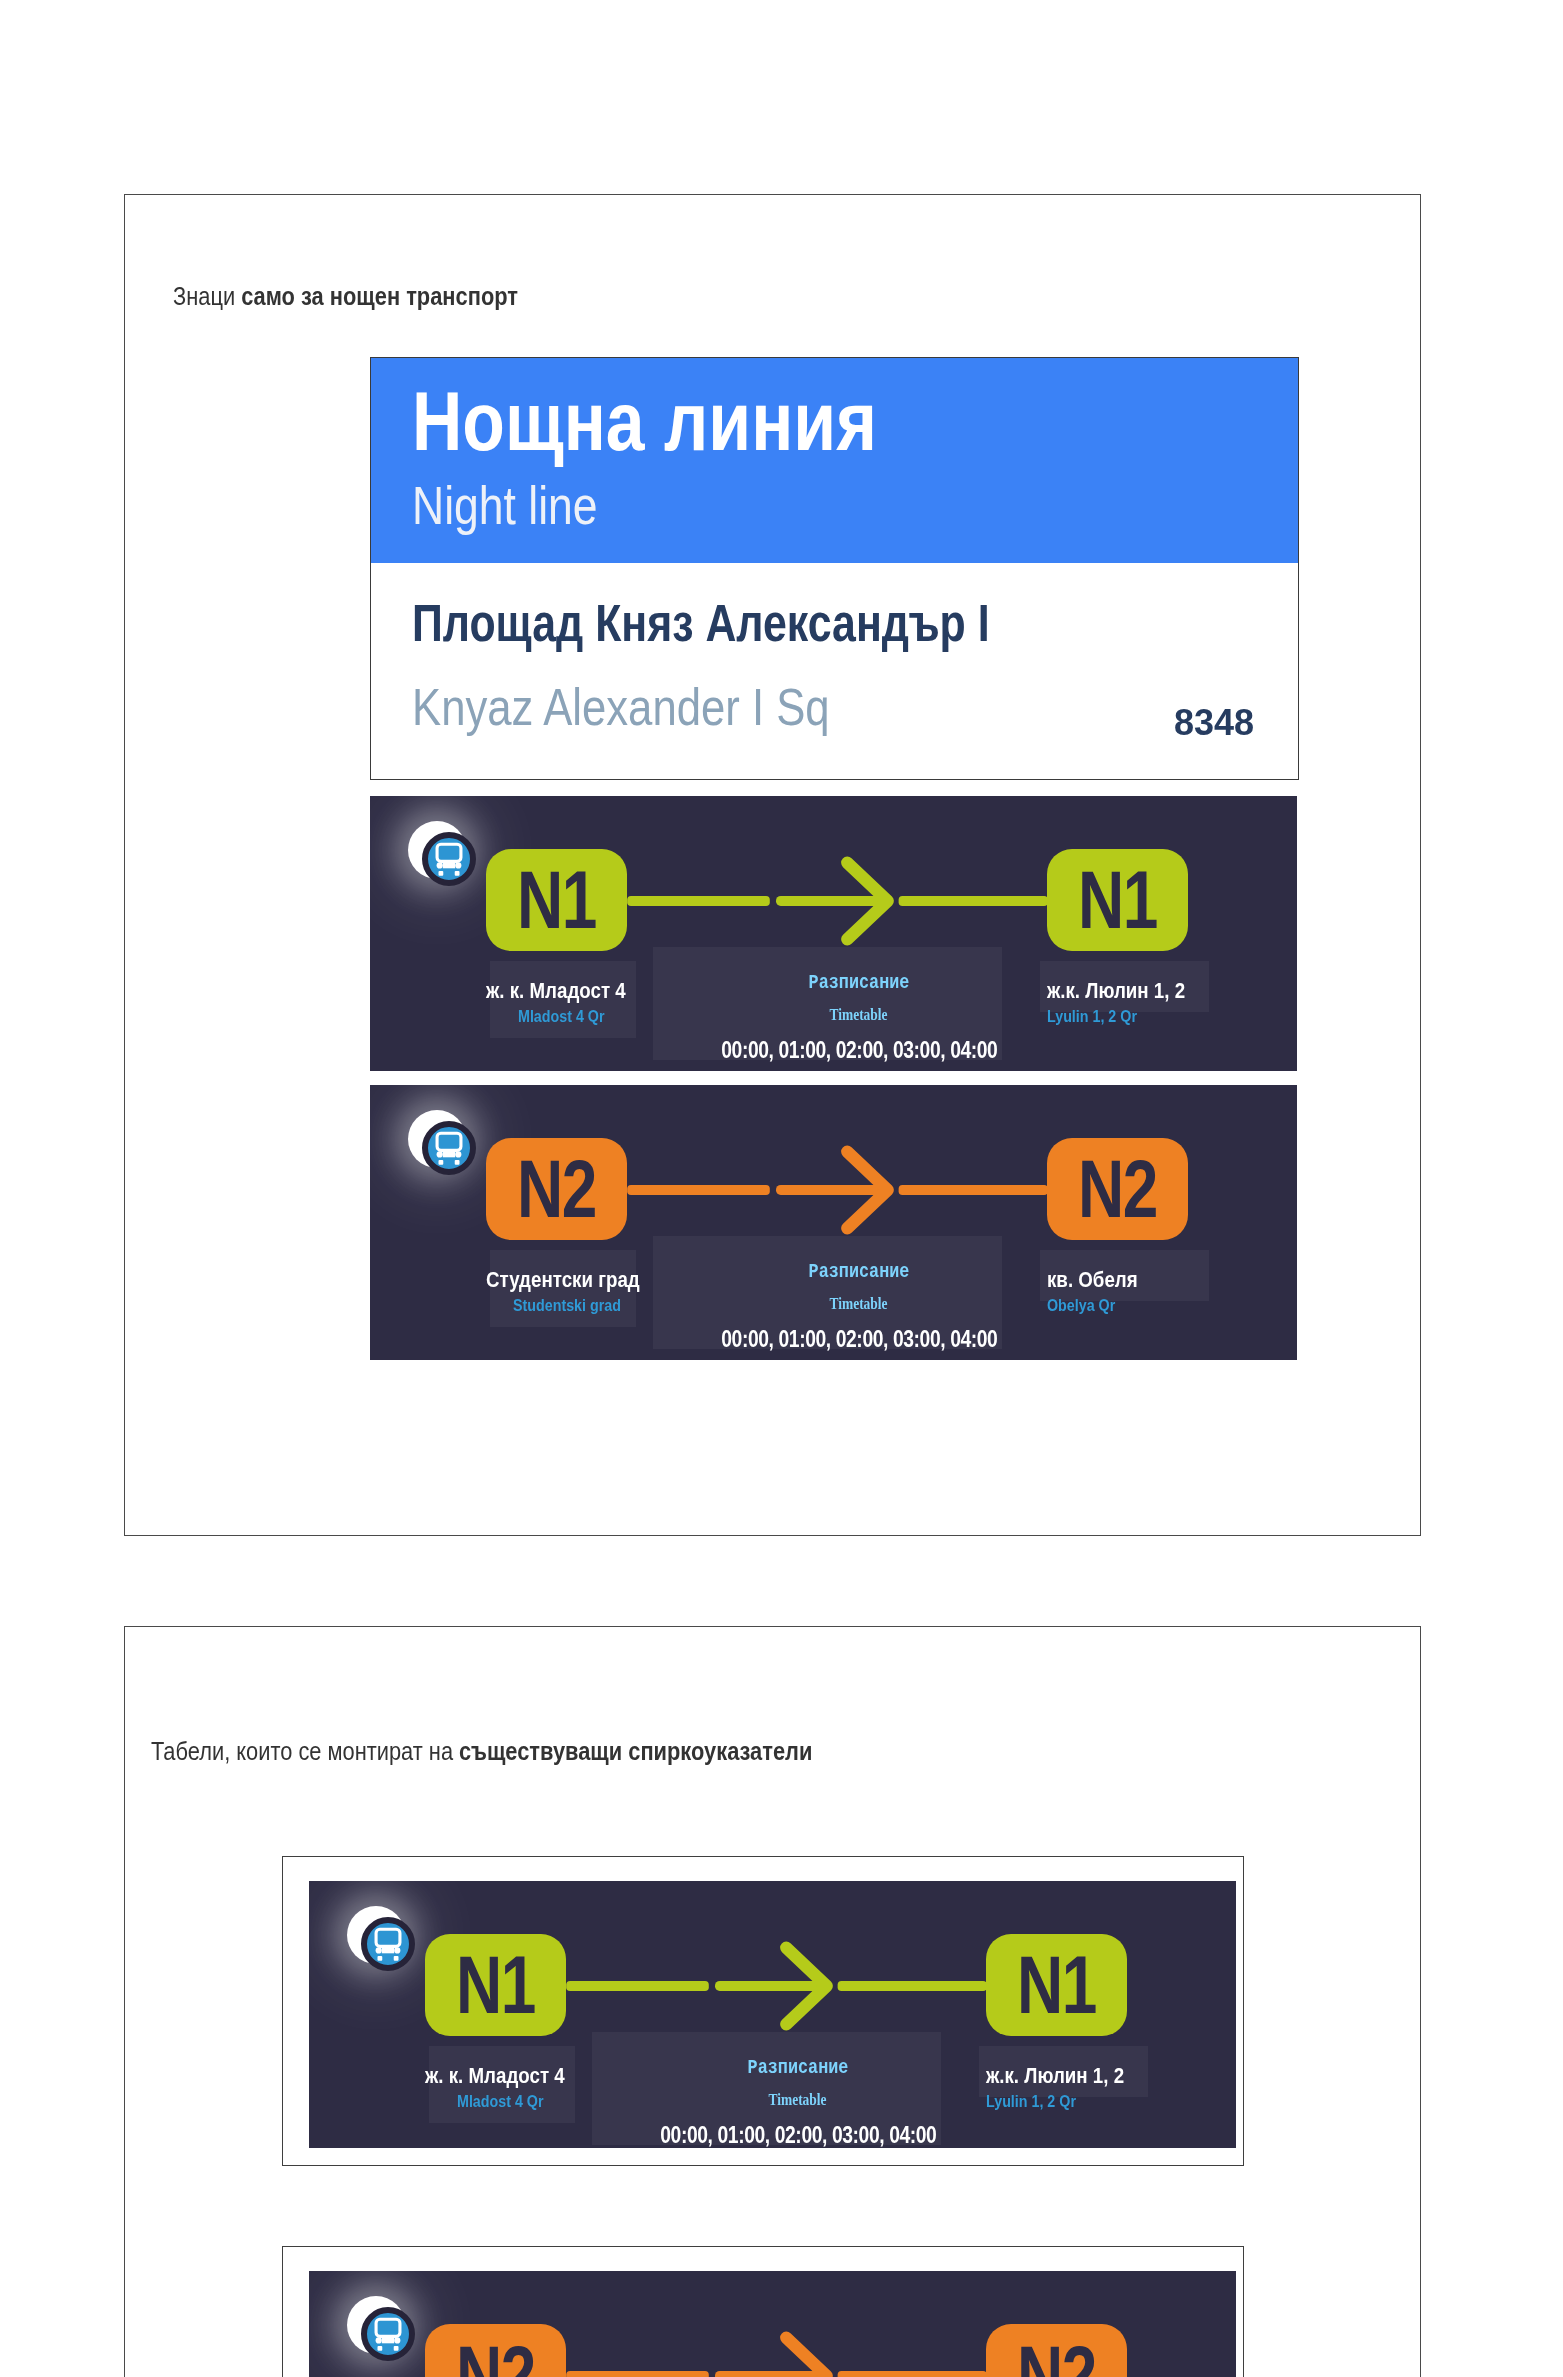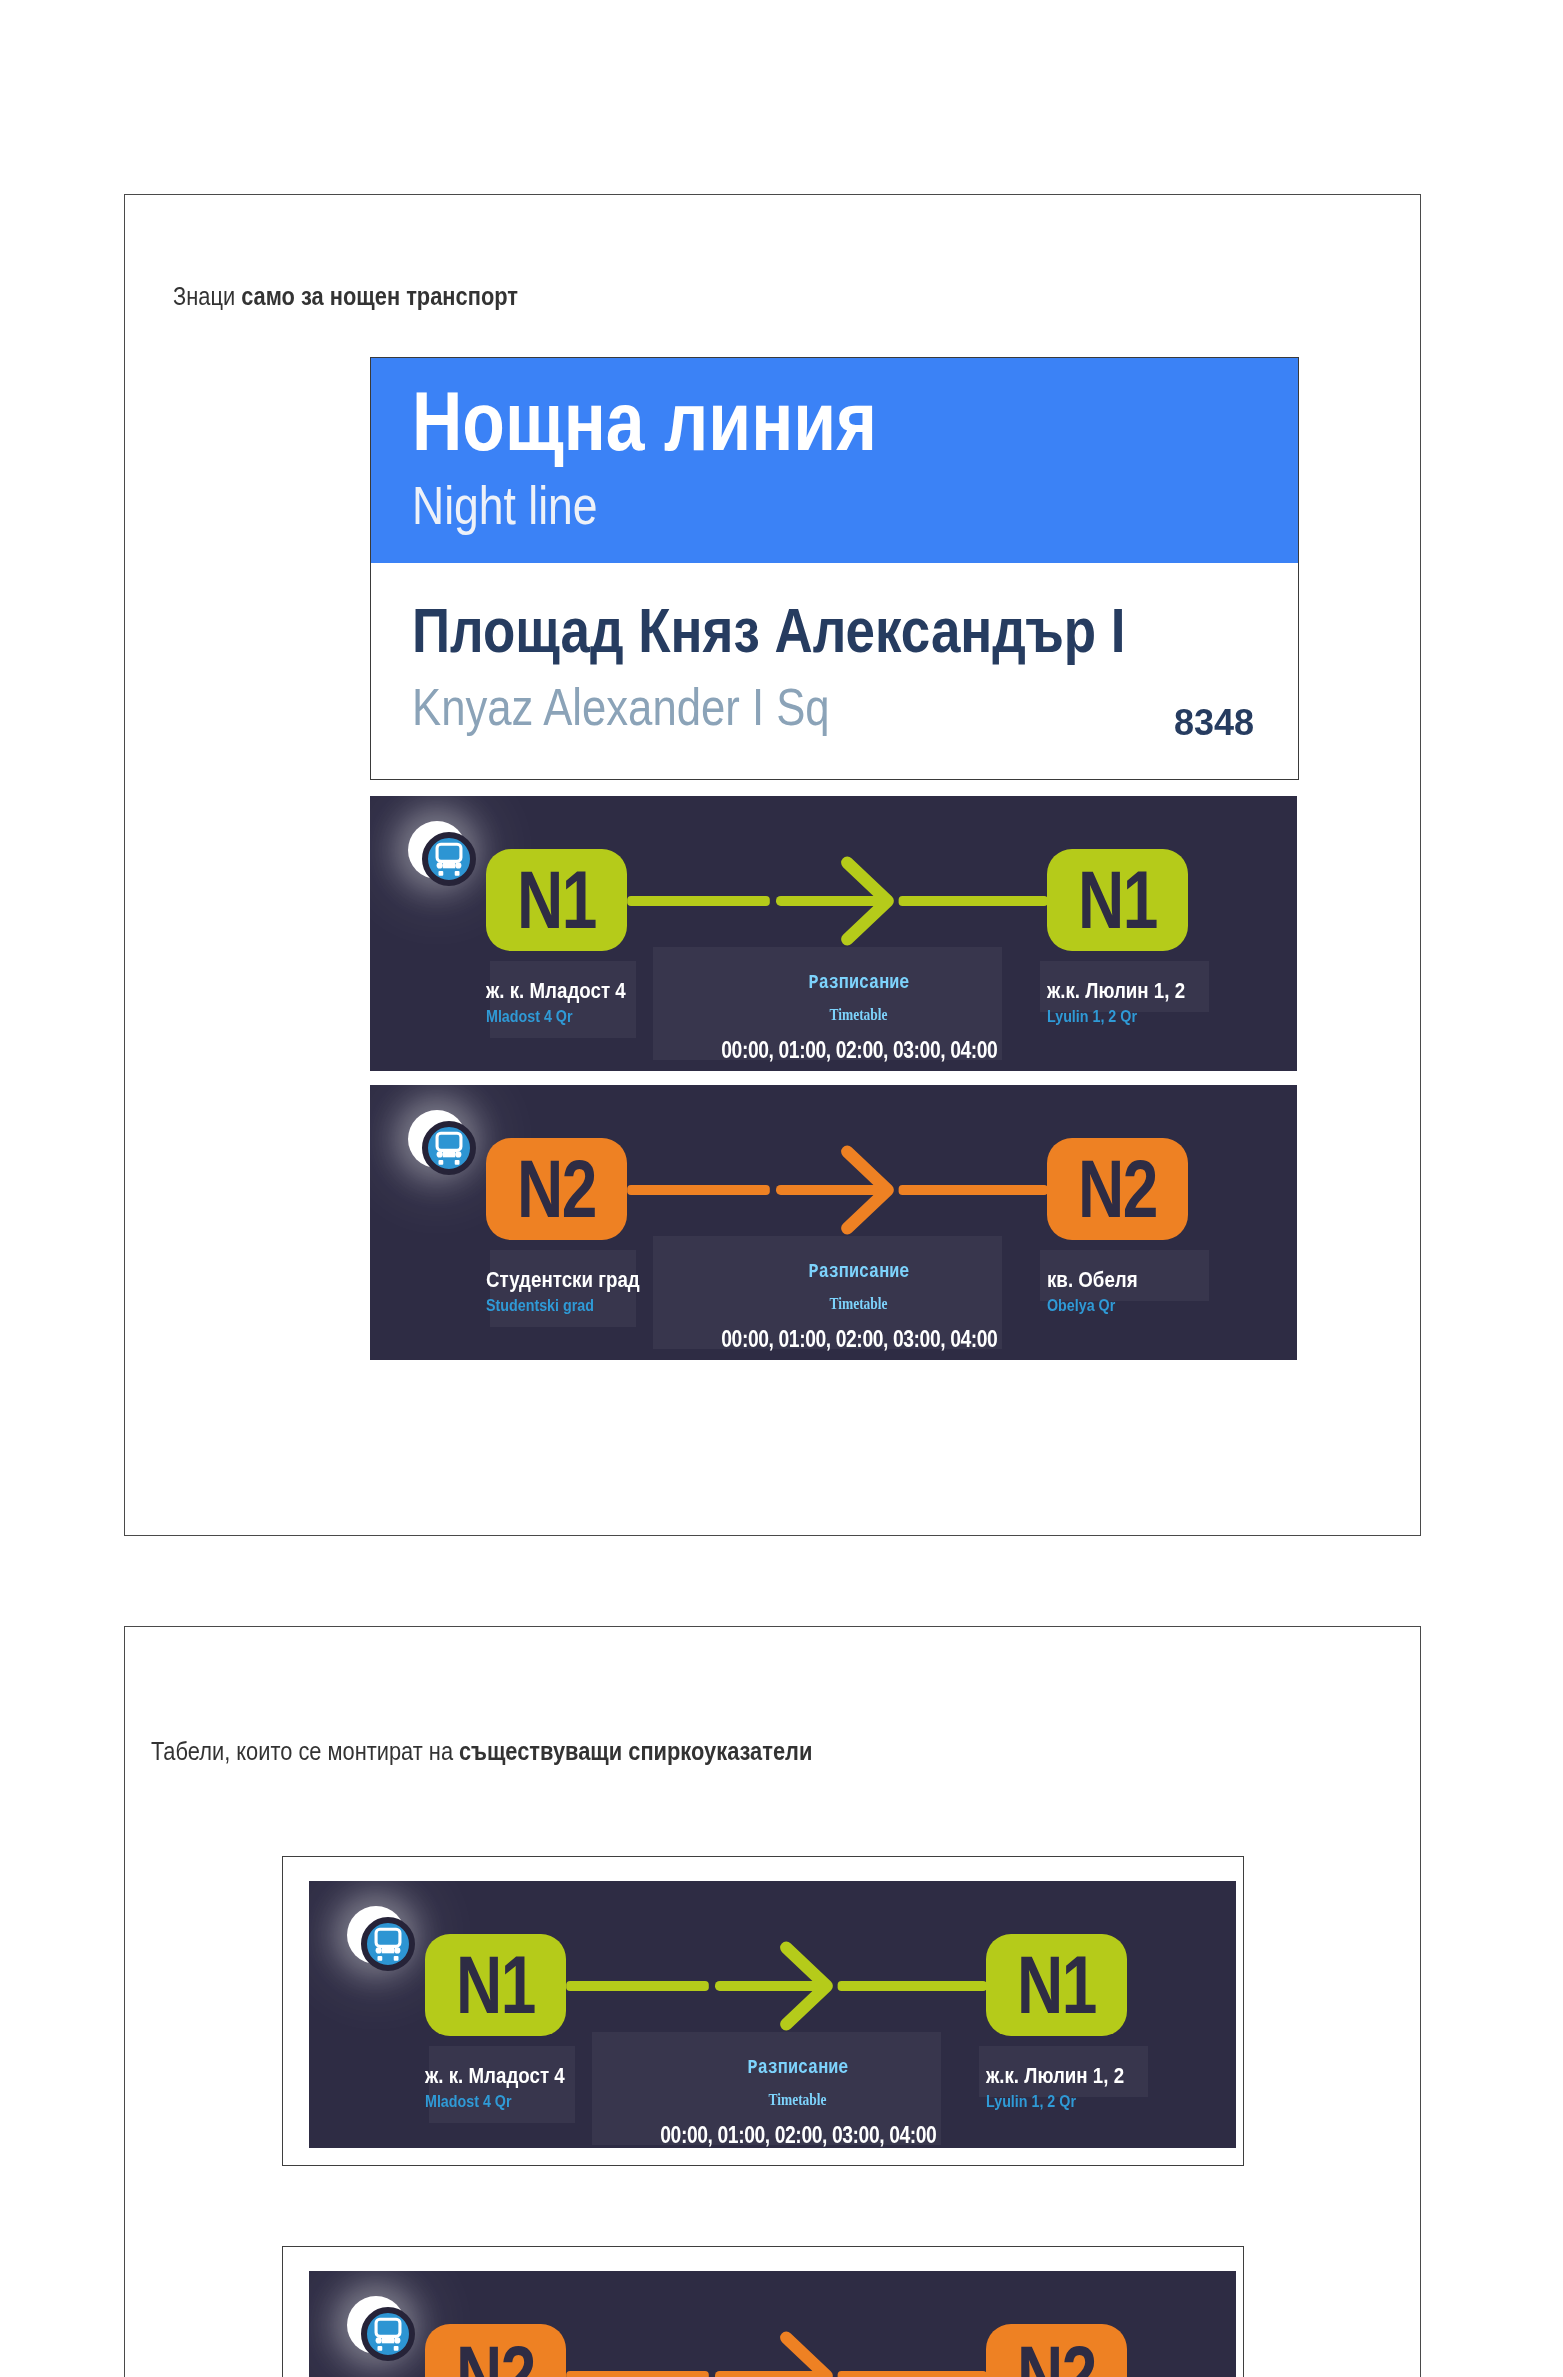--- a/index.html
+++ b/index.html
@@ -22,21 +22,21 @@
   .label-1 { left:48px; top:86px; }
   .label-2 { left:26px;  top:109px; }
 
   
   .header-sign { position:absolute; left:245px; top:162px; width:929px; height:423px;
                  border:1.4px solid #3a3a3a; background:#ffffff; }
   .header-blue { position:absolute; left:0; top:0; right:0; height:205px; background:#3b82f6; }
   .hdr-title { position:absolute; left:41px; top:20px; font-size:83px; font-weight:bold; color:#ffffff; line-height:1.05; }
   .hdr-sub   { position:absolute; left:41px; top:120px; font-size:53px; font-weight:normal; color:#edf1f8; line-height:1.05; }
   .stop-row  { position:absolute; left:0; top:205px; right:0; bottom:0; background:#ffffff; }
-  .stop-name { position:absolute; left:41px; top:34px;  font-size:63px; font-weight:bold; color:#263c60; line-height:1.05; }
+  .stop-name { position:absolute; left:41px; top:34px;  font-size:51px; font-weight:bold; color:#263c60; line-height:1.05; }
   .stop-latin{ position:absolute; left:41px; top:117px; font-size:52px; color:#8ba3b8; line-height:1.05; }
   .stop-code { position:absolute; right:44px; top:139px; font-size:36px; font-weight:bold; color:#263c60; }
 
   
   .mount-box { position:absolute; width:962px; height:310px; background:#ffffff; border:1.4px solid #3f3f3f; }
 
   
   .sign-slot { position:absolute; width:927px; }
   .sign { position:relative; width:100%; height:100%; background:#2e2c44; overflow:hidden; color:var(--line-color); }
 
@@ -54,21 +54,21 @@
 
   .badge { position:absolute; top:53px; width:141px; height:102px; border-radius:25px;
            background:var(--line-color); display:flex; align-items:center; justify-content:center; }
   .badge-from { left:116px; }
   .badge-to   { left:677px; }
   .badge-num  { font-size:82px; font-weight:bold; color:#2e2c44; transform:scaleX(.78); letter-spacing:-1.9px; }
 
   .arrow-svg { position:absolute; left:0; top:0; }
 
   .cap { position:absolute; top:182px; }
-  .cap-from { left:116px; }
+  .cap-from { left:116px;text-align:center; }
   .cap-to   { left:677px; }
   .cap-mid  { left:283px; top:175px; width:412px; text-align:center; }
   .cap-name  { font-size:22.3px; font-weight:bold; color:#ffffff; line-height:1.15; }
   .cap-latin { font-size:17px; font-weight:bold; color:#2f9ad6; line-height:1.1; margin-top:4.8px; }
   .mid-name  { font-size:20px; font-weight:bold; color:#7dd3fc; line-height:1.15;font-family:Liberation Mono, monospace; }
   .mid-latin { font-size:16px; font-weight:bold; color:#7dd3fc; line-height:1.1; margin-top:12px;font-family:Liberation Serif, serif; }
   .times { font-size:23px; font-weight:bold; color:#ffffff; margin-top:13.3px; letter-spacing:-0.5px; white-space:nowrap; }
 </style>
 </head>
 <body>

